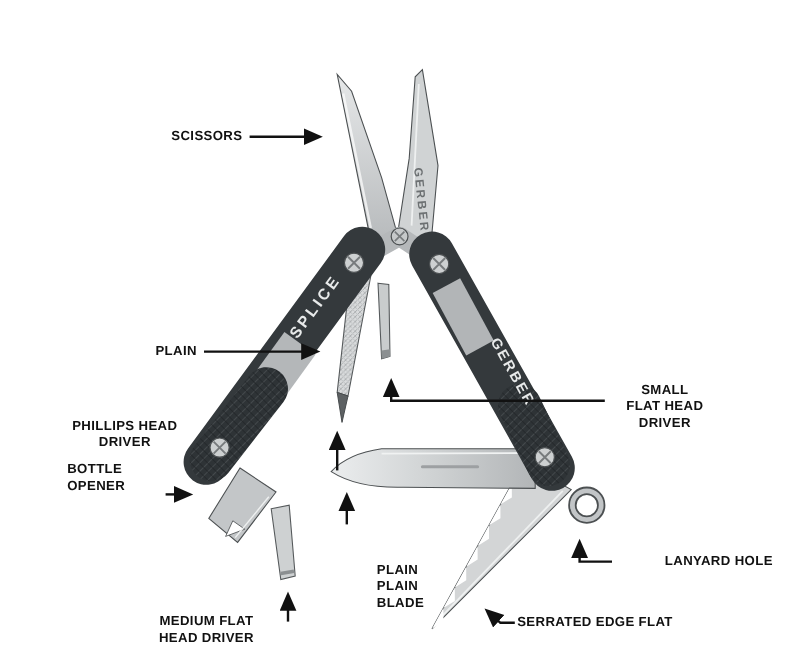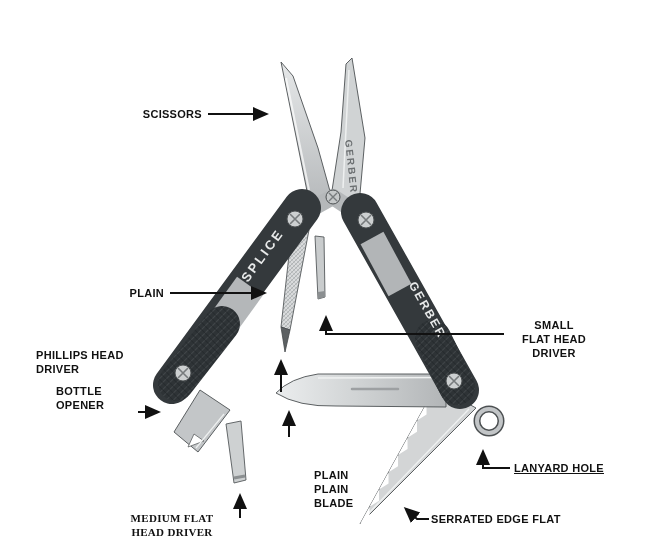--- a/index.html
+++ b/index.html
@@ -7,25 +7,25 @@
     position:relative;width:661px;height:545px;background:#fff;overflow:hidden;
     font-family:"Liberation Sans", sans-serif;
   }
   .art{position:absolute;left:0;top:0;width:661px;height:545px;}
   .label{
     position:absolute;font-size:11px;font-weight:bold;color:#111;
     line-height:14px;letter-spacing:.3px;
   }
   .l-scissors{left:98px;top:107px;width:104px;text-align:right;}
   .l-file{left:104px;top:286px;width:60px;text-align:right;}
-  .l-phillips{left:36px;top:348px;width:136px;text-align:left;}
+  .l-phillips{left:36px;top:348px;width:136px;text-align:center;}
   .l-bottle{left:56px;top:384px;width:78px;text-align:left;}
-  .l-medium{left:116px;top:511px;width:112px;text-align:center;font-family:Liberation Serif, serif;}
+  .l-medium{left:116px;top:511px;width:112px;text-align:center;}
   .l-small{left:508px;top:318px;width:92px;text-align:center;}
-  .l-lanyard{left:514px;top:461px;width:130px;text-align:left;text-decoration:underline;}
+  .l-lanyard{left:514px;top:461px;width:130px;text-align:right;}
   .l-serrated{left:431px;top:512px;width:175px;text-align:left;}
   .l-plain{left:314px;top:432px;width:70px;text-align:left;margin-top:36px;}
   svg text{font-family:"Liberation Sans", sans-serif;font-weight:bold;}
 </style>
 </head>
 <body>
 
 <div class="stage">
 
   <svg class="art" viewBox="0 0 661 545" xmlns="http://www.w3.org/2000/svg">

